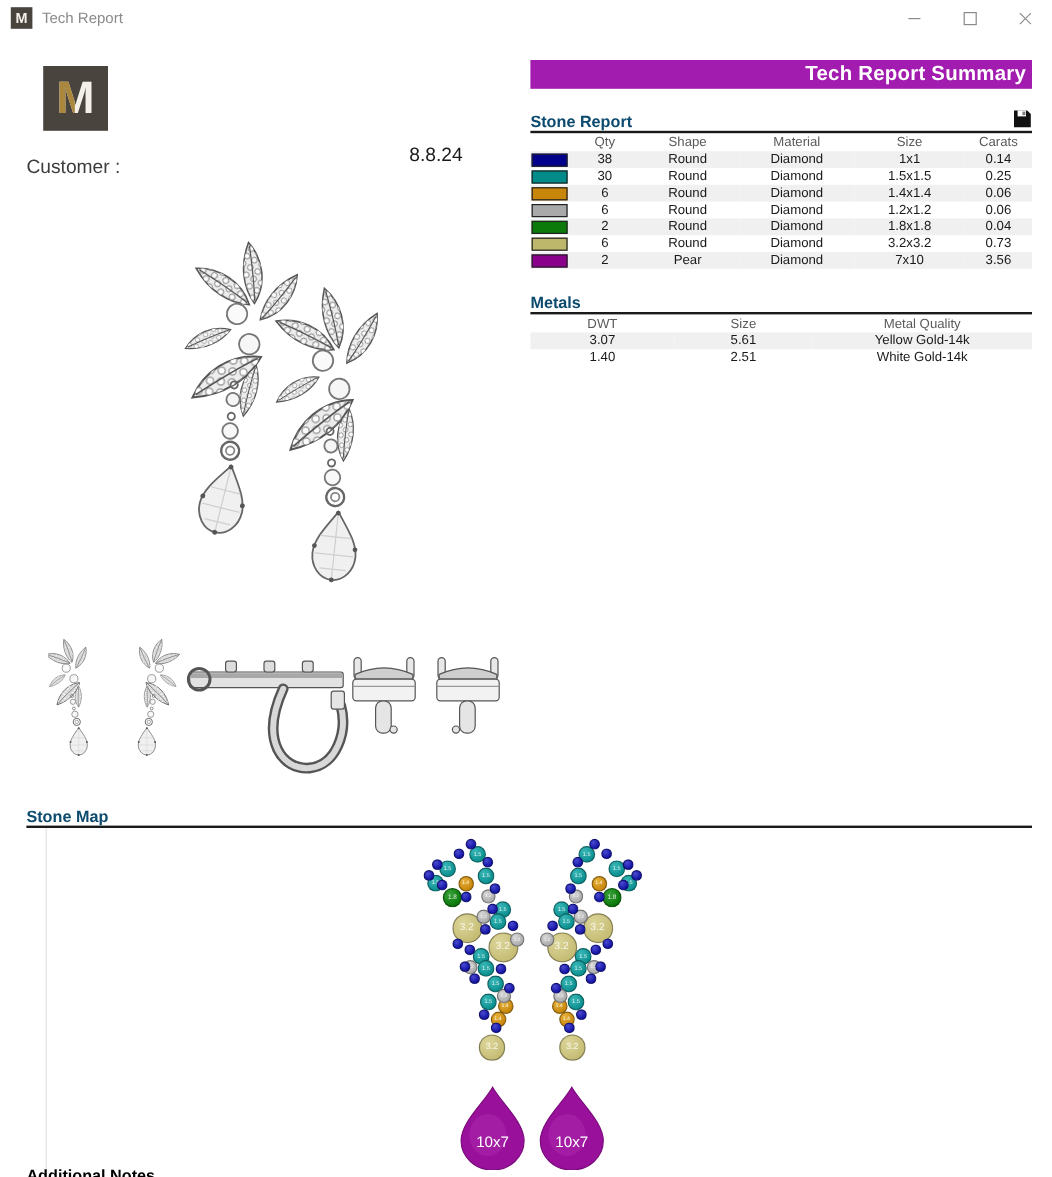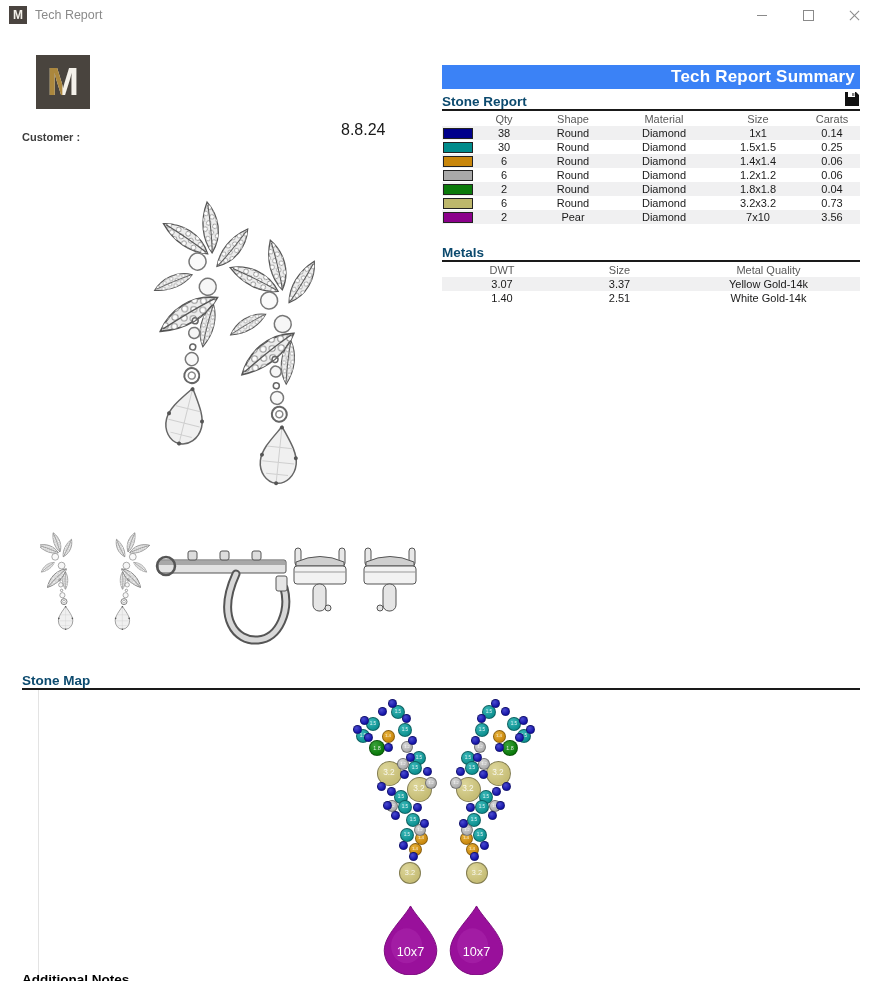--- a/index.html
+++ b/index.html
@@ -20,25 +20,25 @@
   .glyph-close::before{transform:rotate(45deg);}
   .glyph-close::after{transform:rotate(-45deg);}
 
   
   .brand-logo{position:absolute;left:36px;top:55px;width:54px;height:54px;background:#49443e;
               display:flex;align-items:center;justify-content:center;}
   .logo-m-wrap{position:relative;font-weight:bold;font-size:38px;line-height:1;}
   .m-white{color:#f4f1ea;}
   .m-gold{position:absolute;left:0;top:0;color:#ab873d;clip-path:inset(0 52% 0 0);}
 
-  .customer-label{position:absolute;left:22px;top:131px;font-size:11px;color:#3c3c3c;font-weight:bold;}
+  .customer-label{position:absolute;left:22px;top:131px;font-size:16px;color:#3c3c3c;}
   .date-value{position:absolute;left:341px;top:121px;font-size:16px;color:#1a1a1a;}
 
   
-  .summary-bar{position:absolute;left:442px;top:65px;width:418px;height:24px;background:#3b82f6;
+  .summary-bar{position:absolute;left:442px;top:50px;width:418px;height:24px;background:#a21caf;
                color:#fff;font-weight:bold;font-size:17px;text-align:right;line-height:24px;
                padding:0;box-sizing:border-box;padding-right:5px;letter-spacing:.2px;}
   .section-header{position:absolute;display:flex;justify-content:space-between;align-items:flex-end;
                   border-bottom:2px solid #1a1a1a;box-sizing:border-box;}
   .sr-header{left:442px;top:86px;width:418px;height:25px;}
   .mt-header{left:442px;top:238px;width:418px;height:24px;}
   .sm-header{left:22px;top:665px;width:838px;height:25px;}
   .section-title{font-weight:bold;font-size:13.5px;color:#0c4a6e;}
   .save-btn{width:16px;height:16px;margin-bottom:2px;cursor:pointer;}
 
@@ -290,21 +290,21 @@
     <thead>
         <tr id="mt-head">
           <th>DWT</th>
           <th>Size</th>
           <th>Metal Quality</th>
         </tr>
       </thead>
     <tbody id="mt-body">
         <tr class="striped">
           <td>3.07</td>
-          <td>3.37</td>
+          <td>5.61</td>
           <td>Yellow Gold-14k</td>
         </tr>
         <tr>
           <td>1.40</td>
           <td>2.51</td>
           <td>White Gold-14k</td>
         </tr>
       </tbody>
   </table>
 

